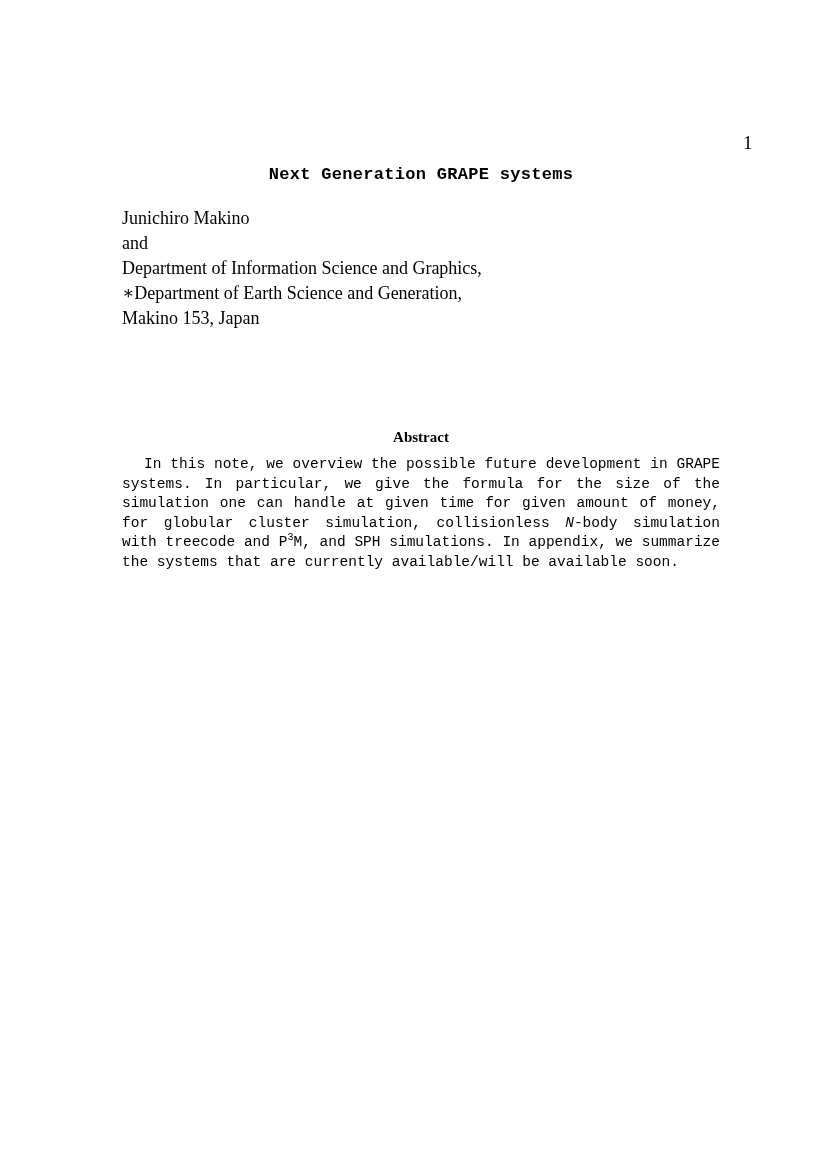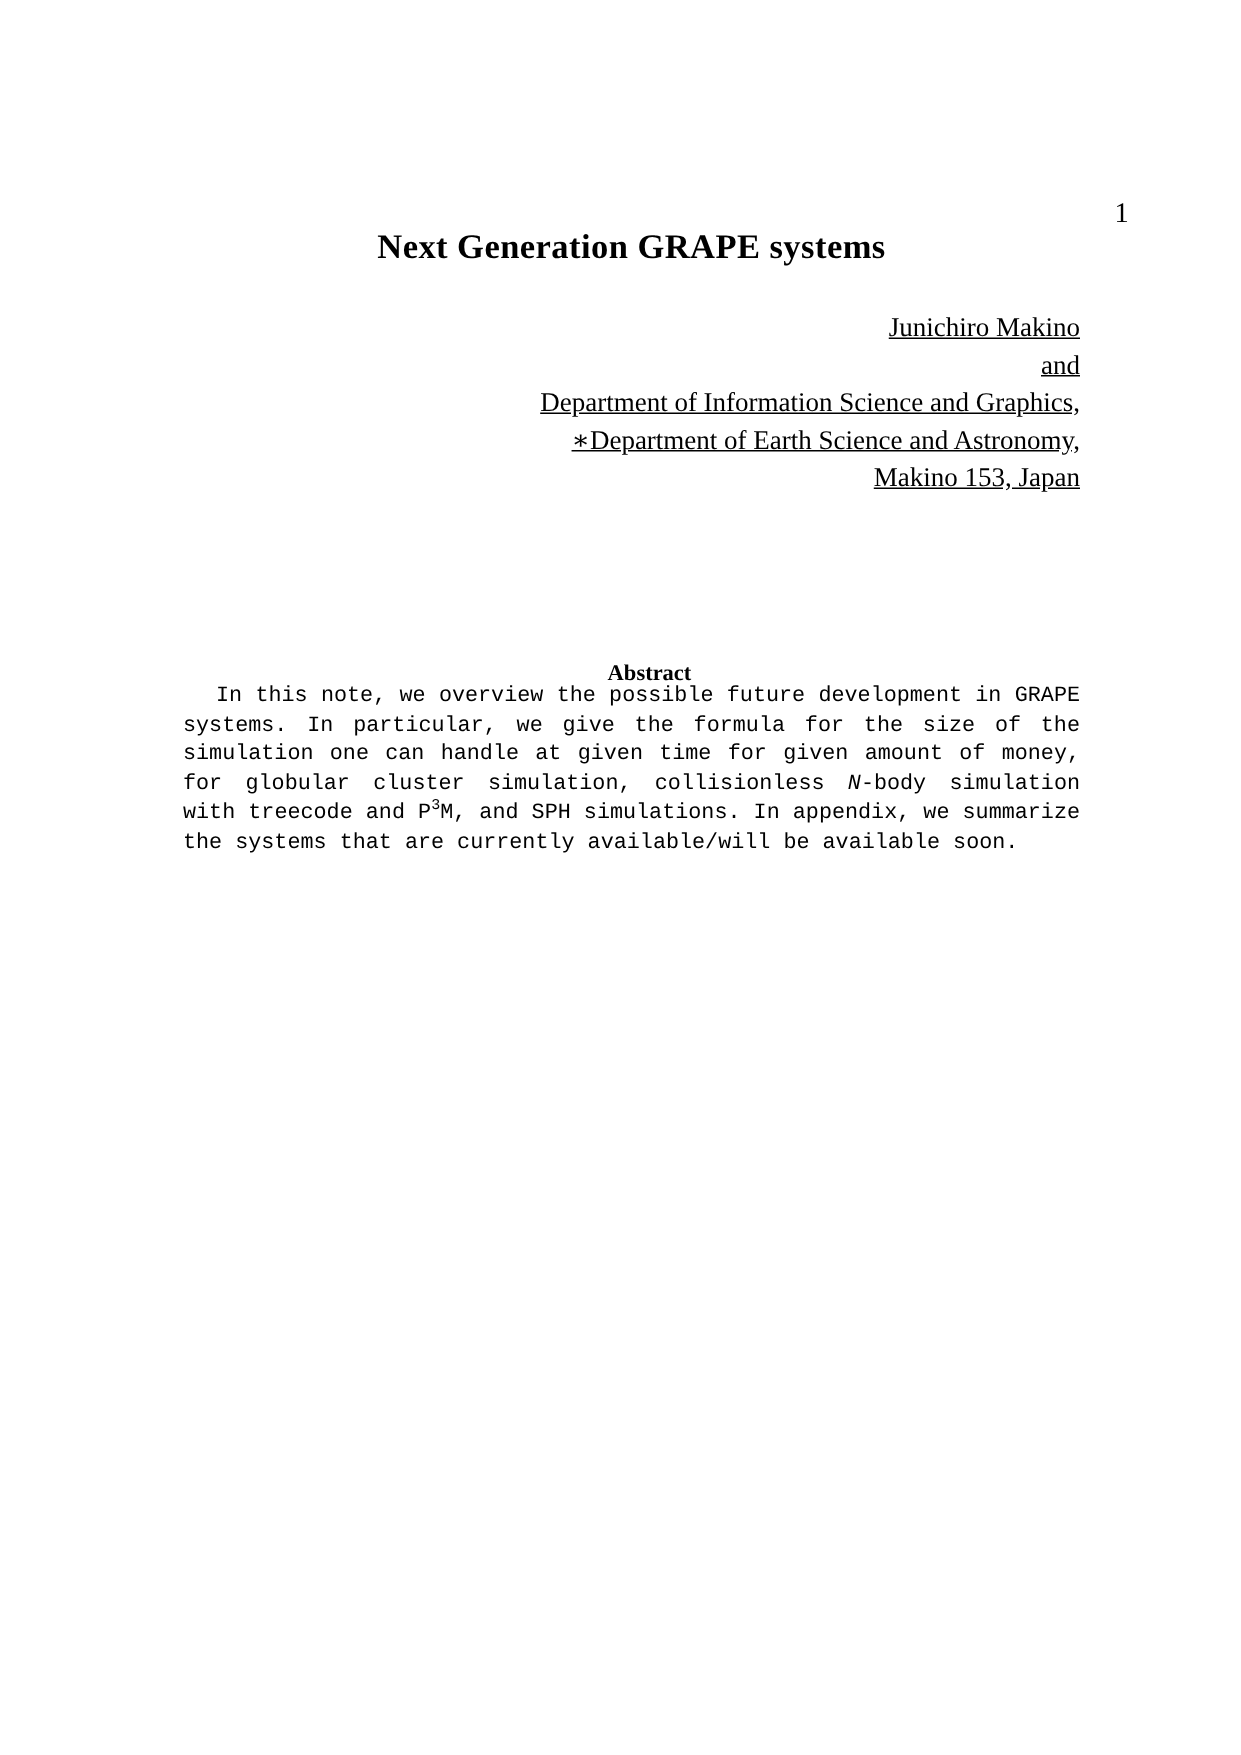--- a/index.html
+++ b/index.html
@@ -18,46 +18,46 @@
   }
   .page-number {
     position: absolute;
     top: 133px;
     left: 743px;
     font-size: 19px;
     line-height: 1;
   }
   .paper-title {
     position: absolute;
-    top: 152px;
+    top: 166px;
     left: 122px;
     width: 598px;
     margin: 0;
     text-align: center;
-    font-size: 23px;
+    font-size: 17px;
     font-weight: 700;
     line-height: 1.1;
     letter-spacing: 0.3px;
+    font-family: Liberation Mono, monospace;
   }
   .author-block {
     position: absolute;
     top: 206px;
     left: 122px;
     width: 598px;
-    text-align: right;
+    text-align: left;
     font-size: 18px;
     line-height: 25px;
-    text-decoration: underline;
   }
   .abstract-heading {
     position: absolute;
     top: 428px;
     left: 122px;
     width: 598px;
-    margin: 12px;
+    margin: 0;
     text-align: center;
     font-size: 15px;
     font-weight: 700;
     line-height: 1.2;
     font-family: Liberation Serif, serif;
   }
   .abstract-body {
     position: absolute;
     top: 455px;
     left: 122px;
@@ -83,21 +83,21 @@
 <div class="page">
 
   <div class="page-number">1</div>
 
   <h1 class="paper-title">Next Generation GRAPE systems</h1>
 
   <div class="author-block">
     <div>Junichiro Makino</div>
     <div>and</div>
     <div>Department of Information Science and Graphics,</div>
-    <div>∗Department of Earth Science and Astronomy,</div>
+    <div>∗Department of Earth Science and Generation,</div>
     <div>Makino 153, Japan</div>
   </div>
 
   <h2 class="abstract-heading">Abstract</h2>
 
   <p class="abstract-body"><span>In this note, we overview the possible future development in GRAPE systems.  In particular, we give the formula for the size of the simulation one can handle at given time for given amount of money, for globular cluster simulation, collisionless </span><span class="italic-var">N</span><span>-body simulation with treecode and P</span><sup>3</sup><span>M, and SPH simulations.  In appendix, we summarize the systems that are currently available/will be available soon.</span></p>
 
 </div>
 
 </body></html>

